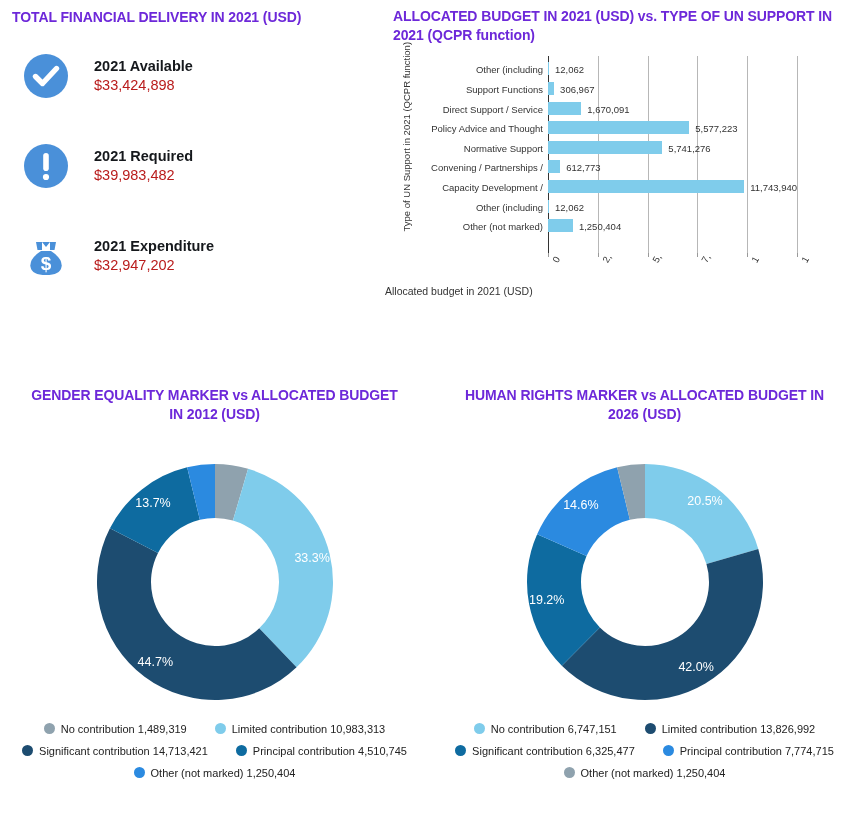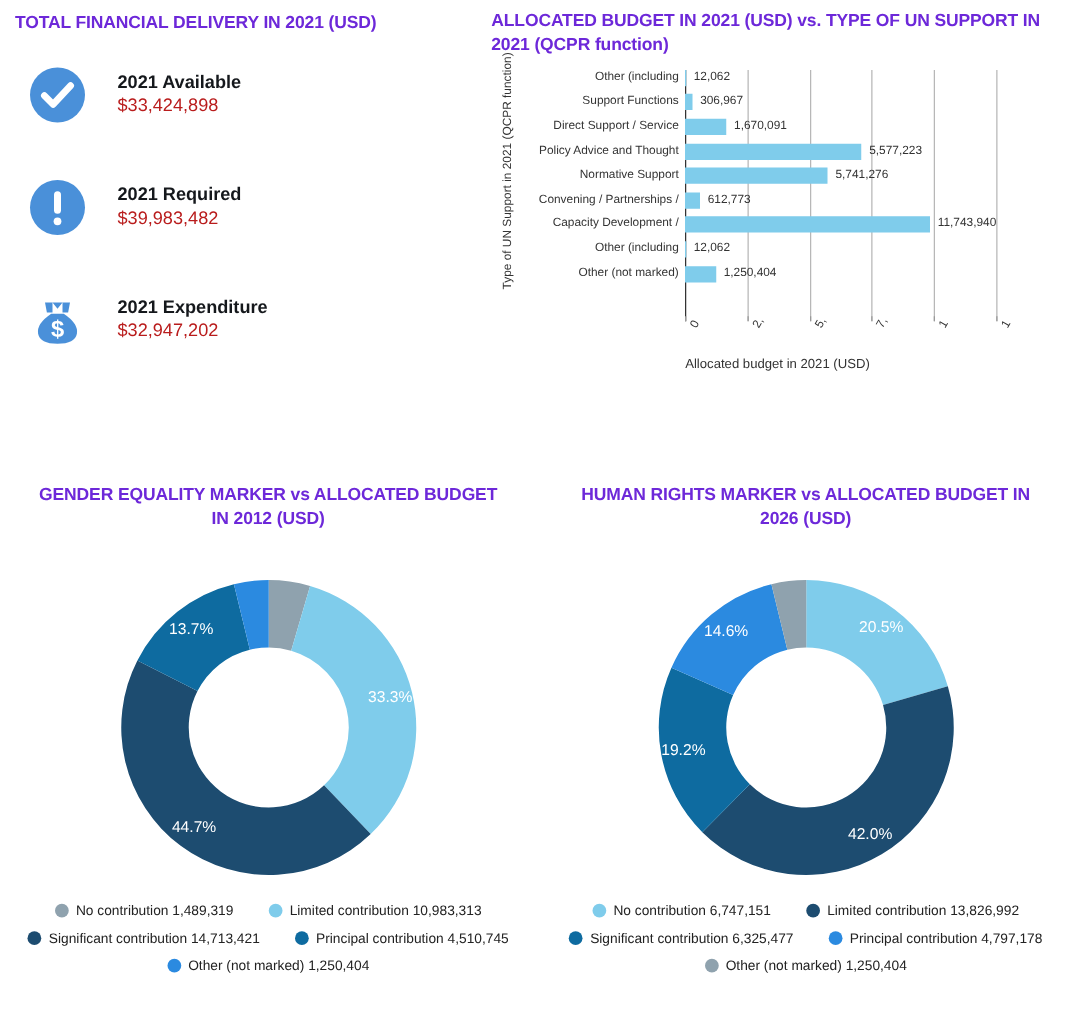--- a/index.html
+++ b/index.html
@@ -60,42 +60,41 @@
     transform: rotate(-90deg);
     transform-origin: center center;
     font-size: 9.5px;
     color: #333333;
     text-align: center;
     white-space: nowrap;
   }
   .bar-xaxis-title {
     position: absolute;
     left: 0; right: 0; top: 232px;
-    text-align: center;
     font-size: 10.5px;
     color: #333333;
   }
   .bar-plot {
     position: absolute;
     left: 163px; top: 3px;
     width: 249px; height: 196px;
   }
   .gridline {
     position: absolute;
     top: 0; bottom: -5px;
     width: 1px;
     background: #b7b7b7;
   }
   .gridline.axis0 { background: #333333; }
   .bar-rows { position: absolute; left: 0; top: 0; right: 0; bottom: 0; }
   .bar-row {
     position: relative;
     height: 19.6px;
     display: flex;
-    align-items: flex-start;
+    align-items: flex-end;
   }
   .bar-cat {
     position: absolute;
     right: 100%;
     margin-right: 5px;
     white-space: nowrap;
     font-size: 9.5px;
     color: #333333;
   }
   .bar-rect {
@@ -364,20 +363,20 @@
       <div class="legend-item">
         <span class="legend-dot" style="background: rgb(29, 76, 112);"></span>
         <span>Limited contribution 13,826,992</span>
       </div>
       <div class="legend-item">
         <span class="legend-dot" style="background: rgb(14, 107, 160);"></span>
         <span>Significant contribution 6,325,477</span>
       </div>
       <div class="legend-item">
         <span class="legend-dot" style="background: rgb(43, 138, 224);"></span>
-        <span>Principal contribution 4,797,178</span>
+        <span>Principal contribution 7,774,715</span>
       </div>
       <div class="legend-item">
         <span class="legend-dot" style="background: rgb(143, 162, 174);"></span>
         <span>Other (not marked) 1,250,404</span>
       </div>
     </div>
 </div>
 
 </body></html>

